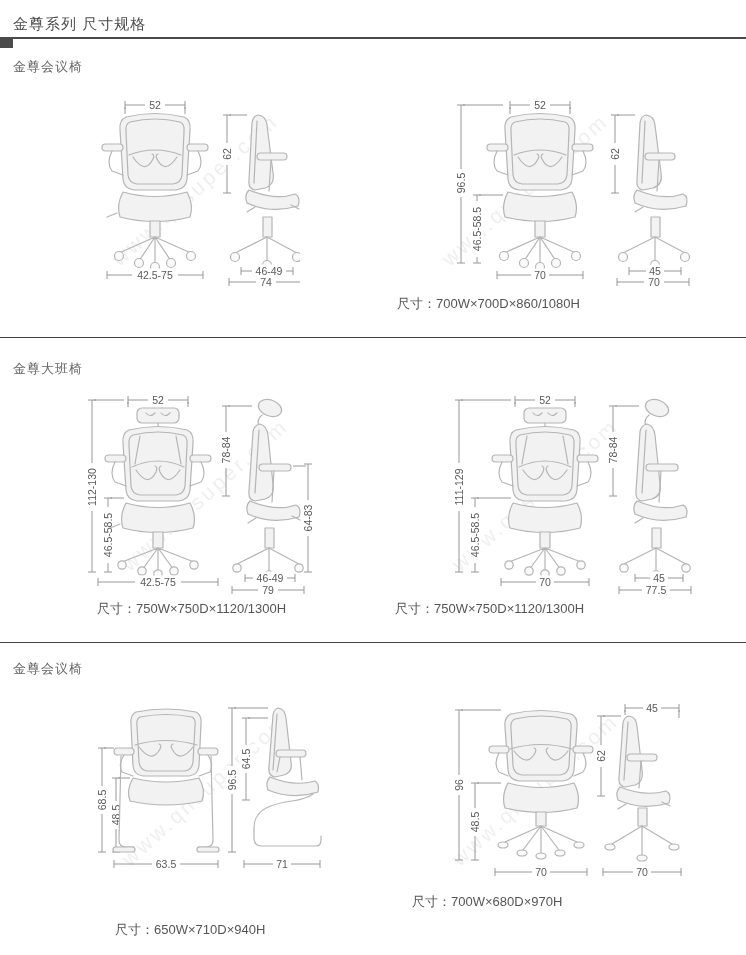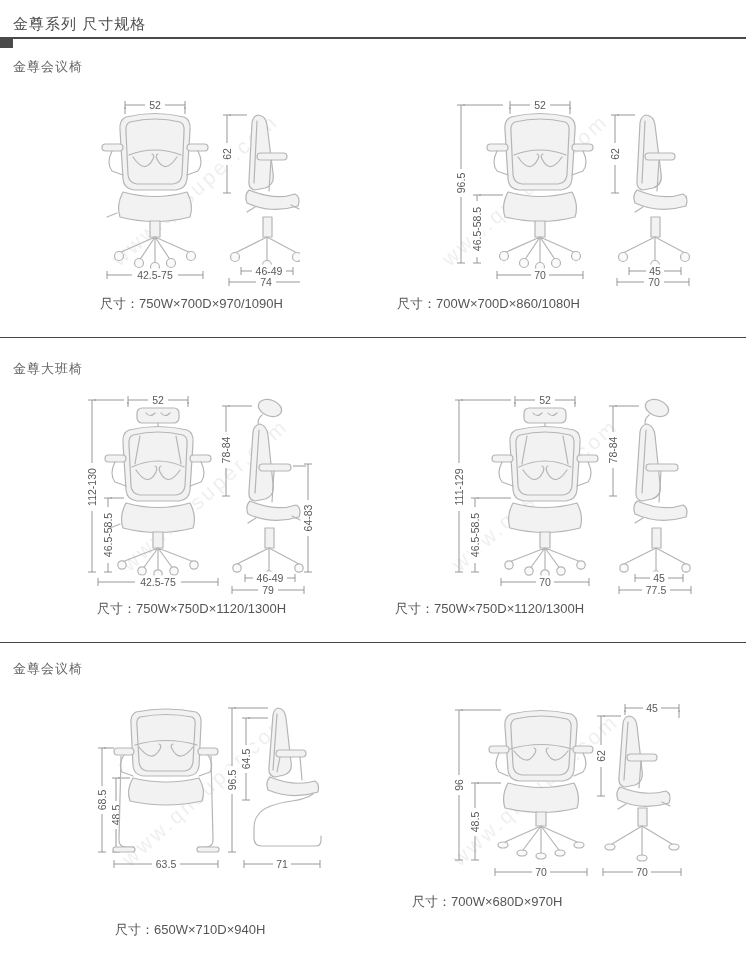--- a/index.html
+++ b/index.html
@@ -158,21 +158,20 @@
     </g>
 
     <path class="d" d="M184,176 H236 M184,172 V180 M236,172 V180"></path>
     <rect class="bg" x="201" y="169.5" width="18" height="13"></rect>
     <text class="dt" x="210" y="180">45</text>
     <path class="d" d="M172,187 H244 M172,183 V191 M244,183 V191"></path>
     <rect class="bg" x="199" y="180.5" width="20" height="11"></rect>
     <text class="dt" x="209" y="190.5">70</text>
   </svg>
 
-  <div class="caption" style="left:100px;top:295px;">尺寸：750W×700D×970/1090H</div>
   <div class="caption" style="left:397px;top:295px;">尺寸：700W×700D×860/1080H</div>
 
   <div class="divider" style="top:337px;"></div>
 
   <div class="section-title" style="left:13px;top:360px;">金尊大班椅</div>
 
   <svg class="fig" style="left:80px;top:392px;" width="240" height="205" viewBox="0 0 240 205">
 
     <path class="d" d="M12,8 V180 M8,8 H16 M8,180 H16 M14,8 H44"></path>
     <g transform="rotate(-90 12 95)">

